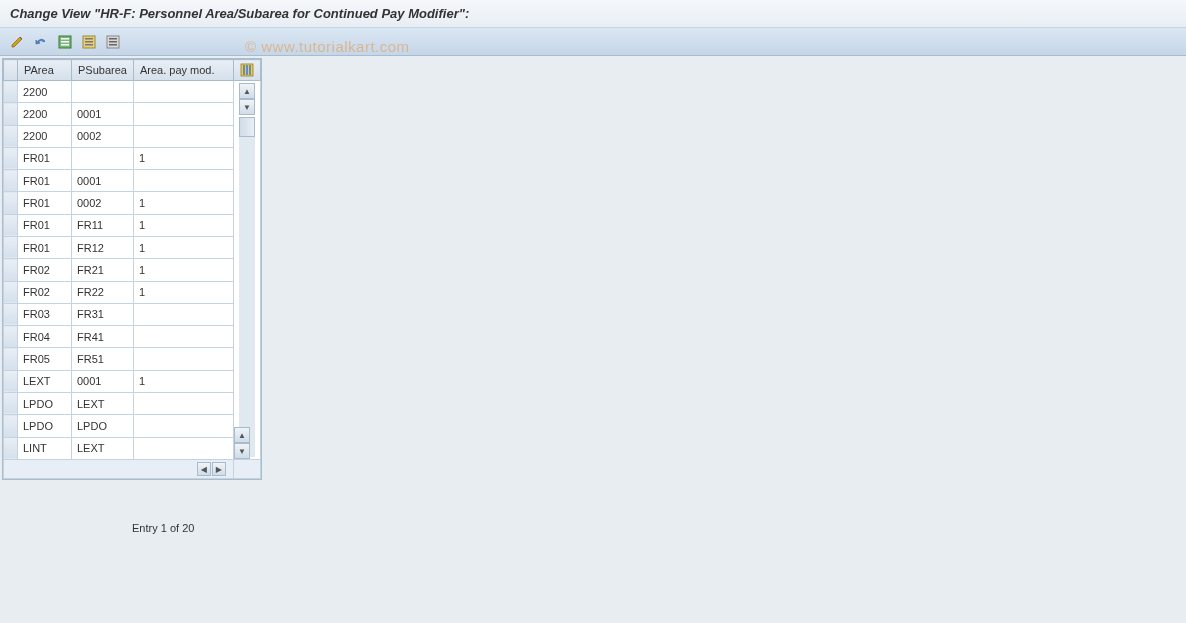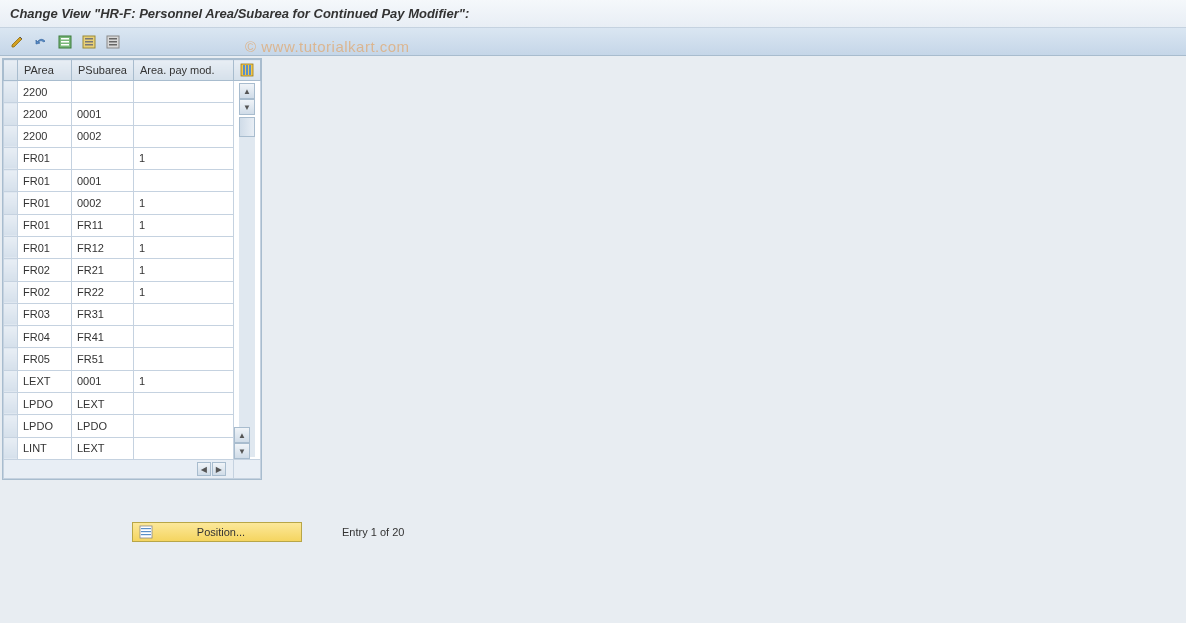--- a/index.html
+++ b/index.html
@@ -366,26 +366,15 @@
             <div class="hscroll-btn">▶</div>
           </div>
         </td>
         <td></td>
       </tr>
     </tbody>
       </table>
   </div>
 
   <div class="footer-bar">
-    <button class="position-btn">
-      <span class="pb-icon">
-        <svg width="14" height="14" viewBox="0 0 14 14">
-            <rect x="1" y="1" width="12" height="12" fill="#fff" stroke="#888" stroke-width="0.8"></rect>
-            <rect x="2" y="3" width="10" height="1.2" fill="#5a8fc8"></rect>
-            <rect x="2" y="6" width="10" height="1.2" fill="#5a8fc8"></rect>
-            <rect x="2" y="9" width="10" height="1.2" fill="#5a8fc8"></rect>
-          </svg>
-      </span>
-      <span style="flex:1;text-align:center">Position...</span>
-    </button>
     <span class="entry-text">Entry 1 of 20</span>
   </div>
 </div>
 
 </body></html>

